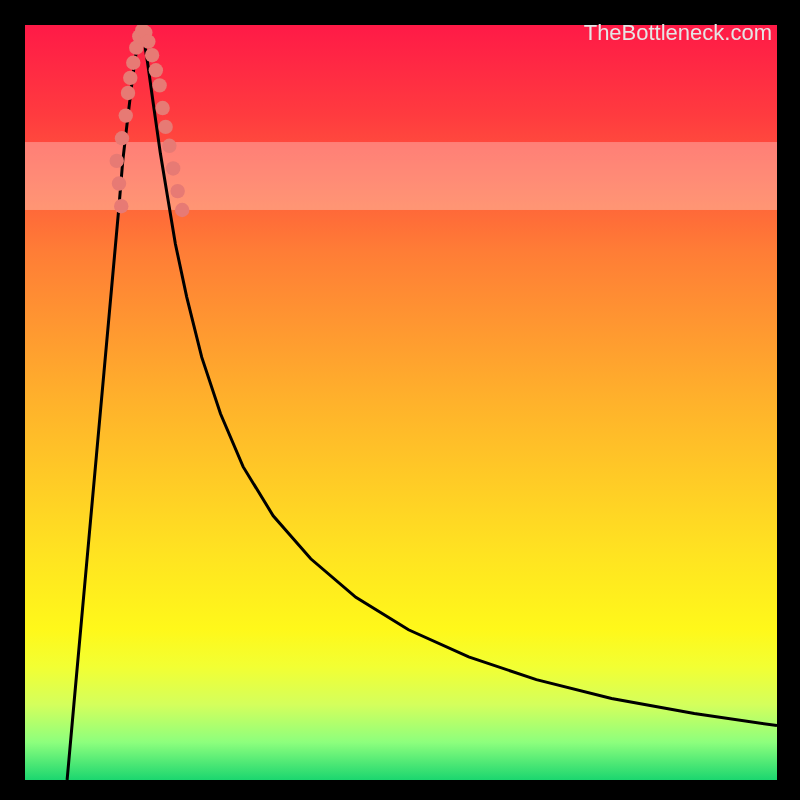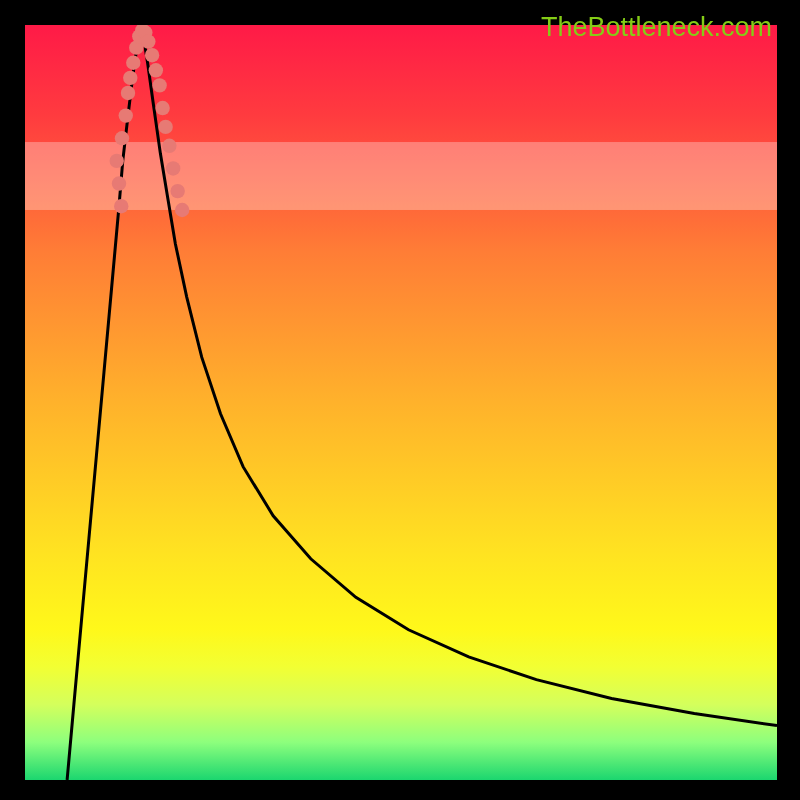--- a/index.html
+++ b/index.html
@@ -21,24 +21,24 @@
   }
   .plot {
     position: absolute;
     left: 0;
     top: 0;
     width: 752px;
     height: 755px;
   }
   .watermark {
     position: absolute;
-    top: 12px;
+    top: 20px;
     right: 28px;
-    color: #84cc16;
-    font-size: 27px;
+    color: #e5e5e5;
+    font-size: 22px;
     font-weight: 400;
     letter-spacing: 0px;
     font-family: Arial, Helvetica, sans-serif;
   }
   svg {
     display: block;
   }
 </style>
 </head>
 <body>

